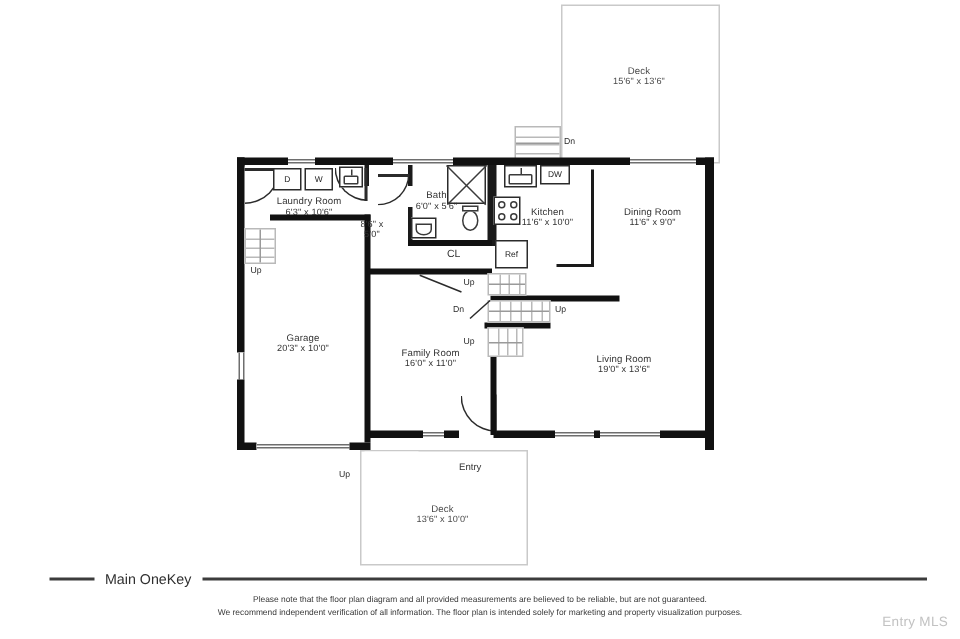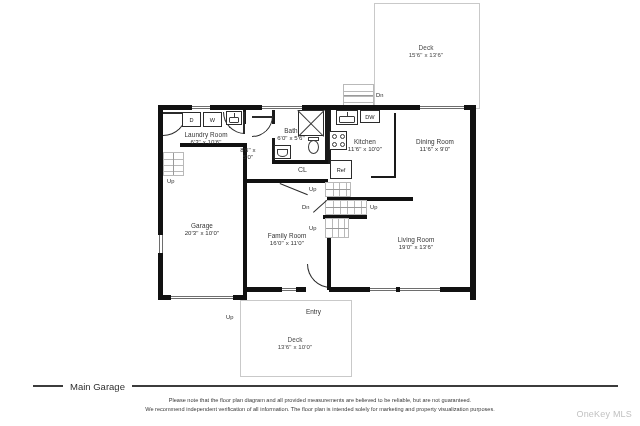--- a/index.html
+++ b/index.html
@@ -411,21 +411,21 @@
   <div class="label" style="left:376px; top:236px; width:80px;">
     <span class="rname">Living Room</span>
     <span class="rdim">19'0" x 13'6"</span>
   </div>
 
 </div>
 
 <div id="footer">
   <div id="level-row">
     <div id="level-rule-left"></div>
-    <div id="level-title">Main Garage</div>
+    <div id="level-title">Main OneKey</div>
     <div id="level-rule-right"></div>
   </div>
   <div id="disclaimer">
     <div>Please note that the floor plan diagram and all provided measurements are believed to be reliable, but are not guaranteed.</div>
     <div>We recommend independent verification of all information. The floor plan is intended solely for marketing and property visualization purposes.</div>
   </div>
-  <div id="watermark">OneKey MLS</div>
+  <div id="watermark">Entry MLS</div>
 </div>
 
 </body></html>

